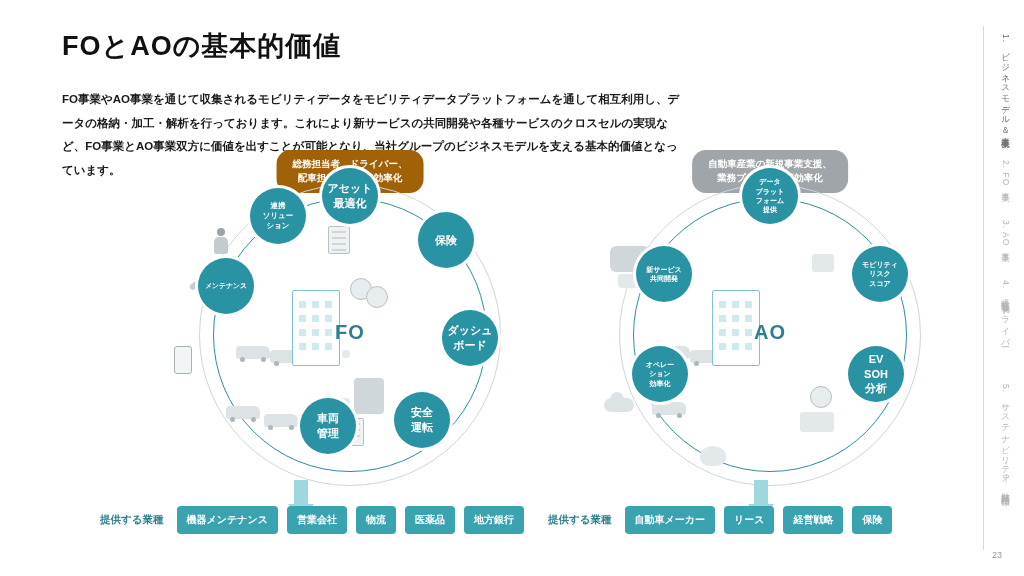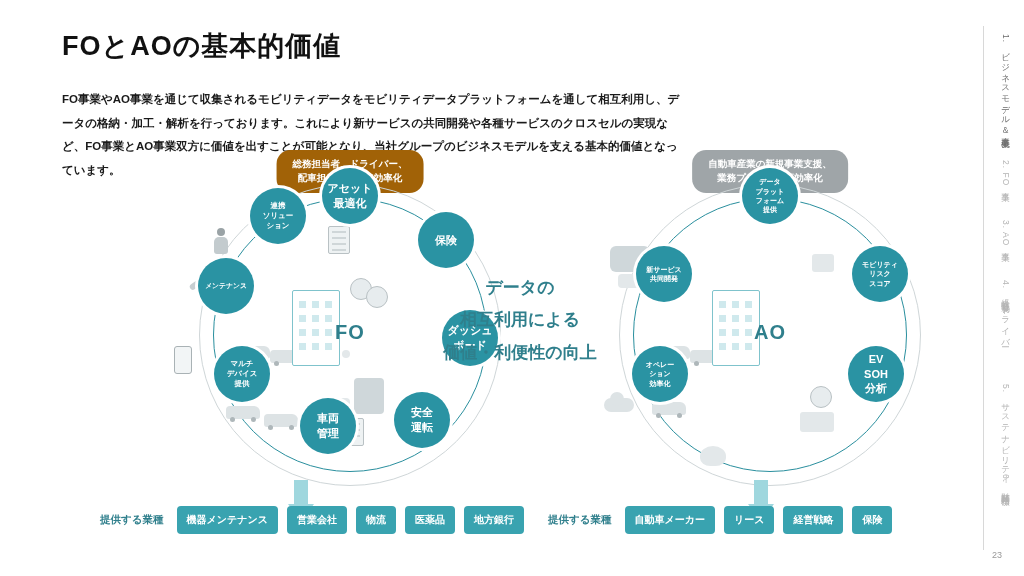--- a/index.html
+++ b/index.html
@@ -208,41 +208,33 @@
     </div>
     <div class="node" style="left:302px;top:160px;">
       <div><span>ダッシュ</span><br><span>ボード</span></div>
     </div>
     <div class="node" style="left:254px;top:242px;">
       <div><span>安全</span><br><span>運転</span></div>
     </div>
     <div class="node" style="left:160px;top:248px;">
       <div><span>車両</span><br><span>管理</span></div>
     </div>
-    <div class="node small" style="left:74px;top:196px;">
-      <div><span>マルチ</span><br><span>デバイス</span><br><span>提供</span></div>
-    </div>
     <div class="node small" style="left:58px;top:108px;">
       <div style="font-size:6.8px;"><span>メンテナンス</span></div>
     </div>
     <div class="node small" style="left:110px;top:38px;">
       <div><span>連携</span><br><span>ソリュー</span><br><span>ション</span></div>
     </div>
 
     <div class="arrow" style="left:148px;top:330px;">
       <div class="stem"></div>
         <div class="head"></div>
     </div>
   </div>
 
-  <div class="mid-text">
-    <span>データの</span><br>
-    <span>相互利用による</span><br>
-    <span>価値・利便性の向上</span>
-  </div>
 
   <div class="panel right">
 
     <div class="cap">
       <span>自動車産業の新規事業支援、</span><br>
       <span>業務プロセスの高効率化</span>
     </div>
 
     <div class="ring outer"></div>
     <div class="ring"></div>

